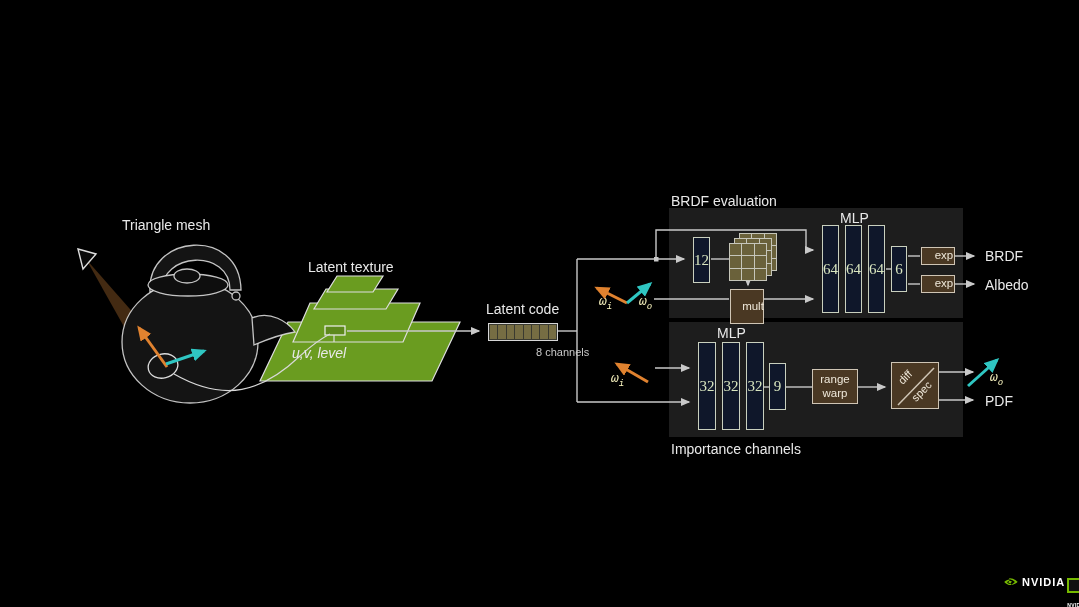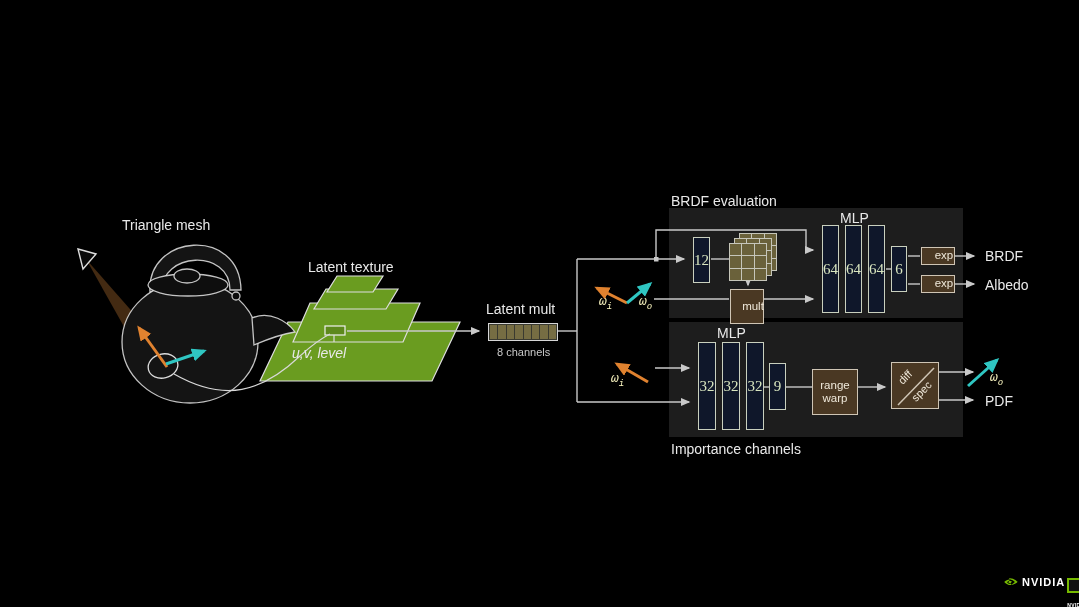--- a/index.html
+++ b/index.html
@@ -3,21 +3,21 @@
 <meta charset="utf-8">
 <style>
   html,body{margin:0;padding:0;background:#000;}
   #slide{position:relative;width:1079px;height:607px;background:#000;overflow:hidden;
          font-family:"Liberation Sans",sans-serif;color:#e8e8e8;}
   .abs{position:absolute;}
   #title{left:0;top:42px;width:1079px;text-align:center;font-size:27px;font-weight:700;color:#fafafa;letter-spacing:.5px;}
   .panel{background:#1d1d1d;z-index:1;}
   svg.canvas{left:0;top:0;z-index:2;pointer-events:none;}
   .lbl{font-size:14px;color:#e9e9e9;z-index:3;white-space:nowrap;}
-  .lbl.small{font-size:11px;color:#c9c9c9;}
+  .lbl.small{font-size:11px;color:#c9c9c9;margin-left:39px;}
   .gbar{z-index:3;background:#0f172a;border:1px solid #c9d0be;display:flex;align-items:center;justify-content:center;
         font-size:15px;color:#d9e6bf;box-sizing:border-box;font-family:Liberation Serif, serif;}
   .bbox{z-index:3;background:#4a3823;border:1.5px solid #cfc5b5;color:#efe8da;display:flex;align-items:center;justify-content:center;
         font-size:11.5px;box-sizing:border-box;text-align:center;line-height:1.15;padding-left:12px;}
   .grid3{z-index:3;display:grid;grid-template-columns:repeat(3,1fr);grid-template-rows:repeat(3,1fr);
          gap:1px;background:#c6c6ba;padding:1px;box-sizing:border-box;}
   .grid3 div{background:#6a613a;}
   .lstrip{z-index:3;border:1.5px solid #d6d6d6;background:#3a3a30;display:flex;gap:1px;padding:1px;box-sizing:border-box;}
   .lstrip div{flex:1;background:#766d43;}
   .omega{z-index:3;font-family:Liberation Mono, monospace;font-style:italic;font-size:13px;color:#fef9c3;}
@@ -108,21 +108,21 @@
       <line x1="627" y1="303" x2="597" y2="288" stroke="#e0822f" stroke-width="3" marker-end="url(#ahO)"></line>
       <line x1="627" y1="303" x2="650" y2="284" stroke="#2fc6c2" stroke-width="3" marker-end="url(#ahC)"></line>
       <line x1="648" y1="382" x2="617" y2="364" stroke="#e0822f" stroke-width="3" marker-end="url(#ahO)"></line>
       <line x1="968" y1="386" x2="997" y2="360" stroke="#2fc6c2" stroke-width="3" marker-end="url(#ahC)"></line>
     </g>
   </svg>
 
   <div class="abs lbl" style="left:122px;top:217px;">Triangle mesh</div>
   <div class="abs lbl" style="left:308px;top:259px;">Latent texture</div>
   <div class="abs lbl" style="left:292px;top:345px;font-size:14px;font-style:italic;">u,v, level</div>
-  <div class="abs lbl" style="left:486px;top:301px;">Latent mult</div>
+  <div class="abs lbl" style="left:486px;top:301px;">Latent code</div>
   <div class="abs lbl small" style="left:497px;top:346px;">8 channels</div>
   <div class="abs lbl" style="left:671px;top:193px;">BRDF evaluation</div>
   <div class="abs lbl" style="left:671px;top:441px;">Importance channels</div>
   <div class="abs lbl" style="left:840px;top:210px;">MLP</div>
   <div class="abs lbl" style="left:717px;top:325px;">MLP</div>
   <div class="abs lbl" style="left:985px;top:248px;">BRDF</div>
   <div class="abs lbl" style="left:985px;top:277px;">Albedo</div>
   <div class="abs lbl" style="left:985px;top:393px;">PDF</div>
 
   <span class="abs omega" style="left:599px;top:294px;"><i>ω</i><sub>i</sub></span>
@@ -180,21 +180,21 @@
   <div class="abs gbar" style="left:845px;top:225px;width:17px;height:88px;">64</div>
   <div class="abs gbar" style="left:868px;top:225px;width:17px;height:88px;">64</div>
   <div class="abs gbar" style="left:891px;top:246px;width:16px;height:46px;">6</div>
   <div class="abs bbox" style="left:921px;top:247px;width:34px;height:18px;">exp</div>
   <div class="abs bbox" style="left:921px;top:275px;width:34px;height:18px;">exp</div>
 
   <div class="abs gbar" style="left:698px;top:342px;width:18px;height:88px;">32</div>
   <div class="abs gbar" style="left:722px;top:342px;width:18px;height:88px;">32</div>
   <div class="abs gbar" style="left:746px;top:342px;width:18px;height:88px;">32</div>
   <div class="abs gbar" style="left:769px;top:363px;width:17px;height:47px;">9</div>
-  <div class="abs bbox" style="left:812px;top:369px;width:46px;height:46px;padding:2px;">range warp</div>
+  <div class="abs bbox" style="left:812px;top:369px;width:46px;height:35px;padding:2px;">range warp</div>
   <div class="abs bbox diag" style="left:891px;top:362px;width:48px;height:47px;">
     <svg width="48" height="47" style="position:absolute;left:0;top:0;">
       <line x1="6" y1="42" x2="42" y2="5" stroke="#cfc5b5" stroke-width="1.5"></line>
     </svg>
     <span class="d1">diff</span>
     <span class="d2">spec</span>
   </div>
 
   <div class="abs" id="footer">
     <svg width="16" height="16" viewBox="0 0 24 24">

